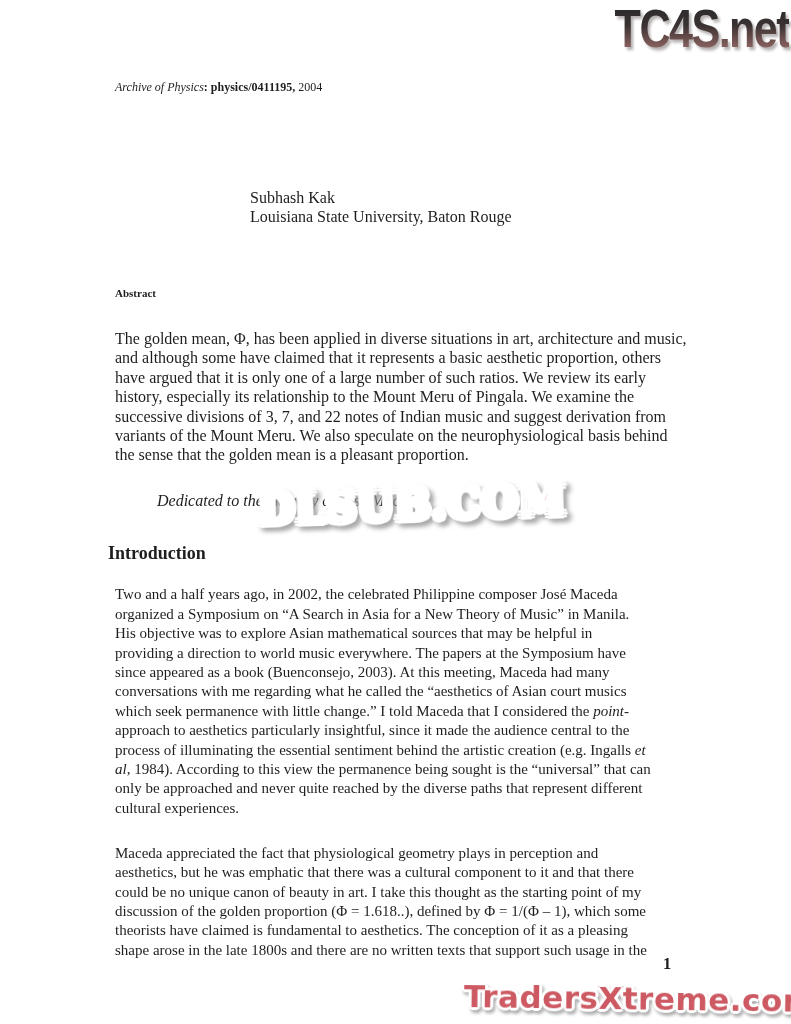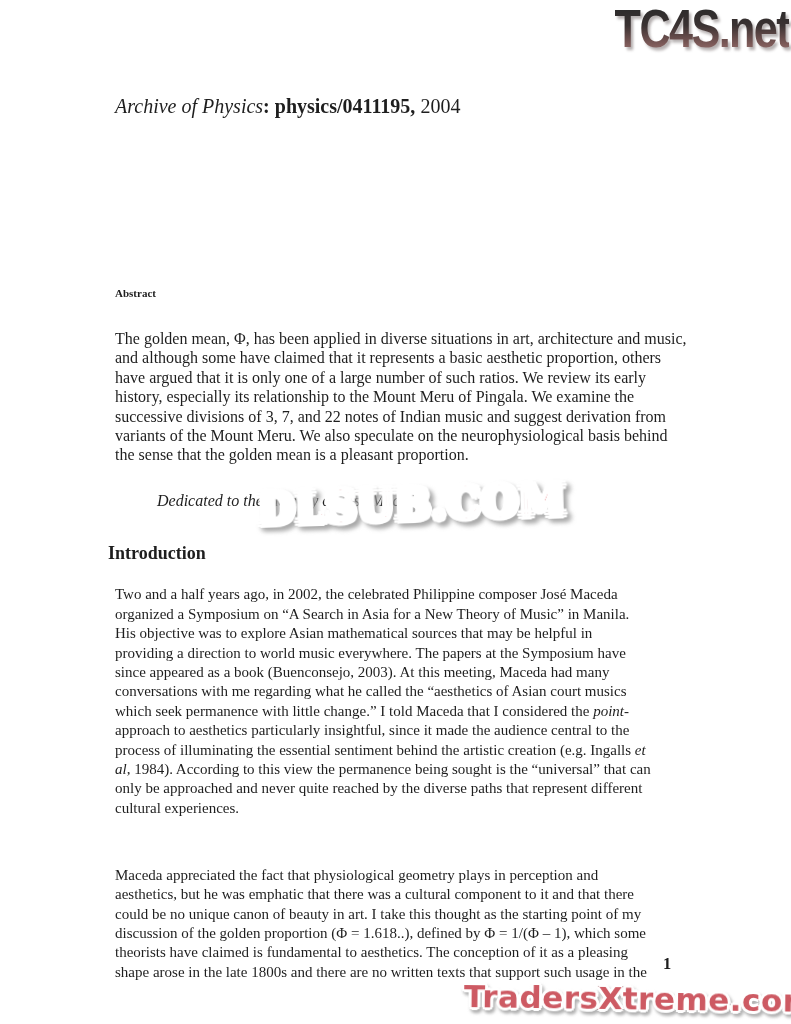--- a/index.html
+++ b/index.html
@@ -15,22 +15,22 @@
     width: 791px;
     height: 1024px;
     background: #ffffff;
     font-family: "Liberation Serif", "DejaVu Serif", serif;
     color: #1e1e1e;
     overflow: hidden;
   }
   
   .journal-line {
     position: absolute;
-    left: 115px; top: 95px;
-    font-size: 20px;
+    left: 115px; top: 80px;
+    font-size: 12px;
     white-space: nowrap;
   }
   .journal-line .it { font-style: italic; }
   .journal-line .bd { font-weight: bold; }
 
   .paper-title {
     position: absolute;
     left: 161px; top: 132px;
     font-size: 19px;
     font-weight: bold;
@@ -71,21 +71,21 @@
   }
   .intro-body {
     position: absolute;
     left: 115px; top: 566px;
     width: 615px;
     font-size: 15px;
     line-height: 19.4px;
     white-space: pre-line;
   }
   .intro-body p { margin: 0; }
-  .intro-body p + p { margin-top: 28px; }
+  .intro-body p + p { margin-top: 6px; }
 
   .page-number {
     position: absolute;
     left: 663px; top: 954px;
     font-size: 16.5px;
     font-weight: bold;
   }
 
   
   .wm-tc4s {
@@ -148,20 +148,24 @@
 </head>
 <body>
 
 <div class="page">
 
   <div class="journal-line">
     <span class="it">Archive of Physics</span><span class="bd">: physics/0411195,</span><span> 2004</span>
   </div>
 
 
+  <div class="author-block">
+    <div>Subhash Kak</div>
+    <div>Louisiana State University, Baton Rouge</div>
+  </div>
 
   <h2 class="abstract-heading">Abstract</h2>
 
   <div class="abstract-body">The golden mean, Φ, has been applied in diverse situations in art, architecture and music,
 and although some have claimed that it represents a basic aesthetic proportion, others
 have argued that it is only one of a large number of such ratios. We review its early
 history, especially its relationship to the Mount Meru of Pingala. We examine the
 successive divisions of 3, 7, and 22 notes of Indian music and suggest derivation from
 variants of the Mount Meru. We also speculate on the neurophysiological basis behind
 the sense that the golden mean is a pleasant proportion.</div>

